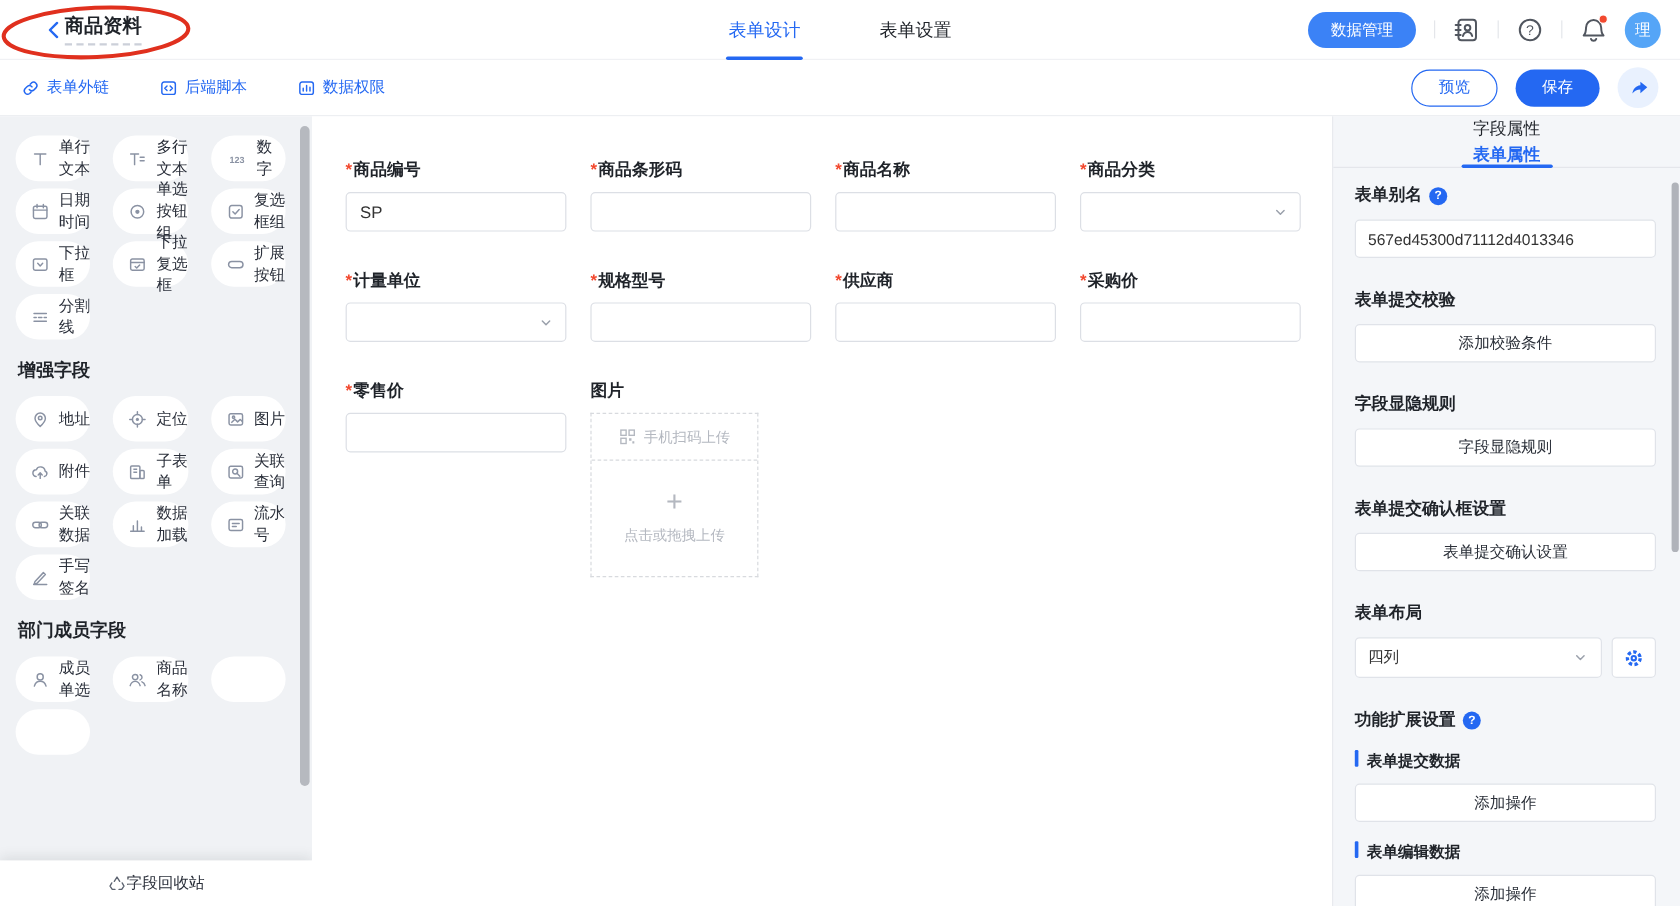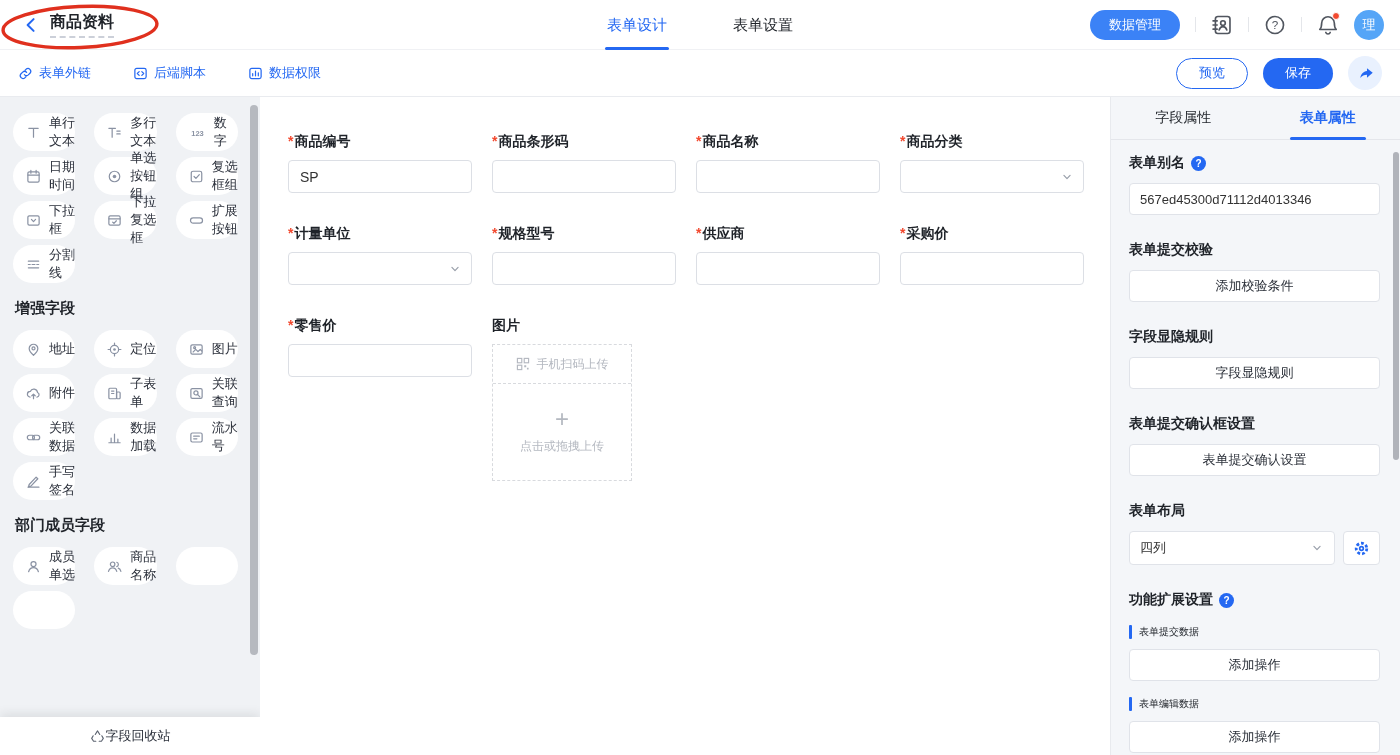--- a/index.html
+++ b/index.html
@@ -6,21 +6,21 @@
   html,body { width:1400px; height:755px; }
   body {
     font-family:"Liberation Sans","DejaVu Sans",sans-serif;
     color:#1f2329; background:#fff; overflow:hidden; position:relative;
   }
   svg { display:block; }
   .icn { display:inline-flex; align-items:center; justify-content:center; flex:0 0 auto; }
 
   
   .header { height:50px; display:flex; align-items:center; position:relative; background:#fff; border-bottom:1px solid #f0f1f4; }
-  .h-left { display:flex; align-items:center; gap:10px; padding-left:22px; position:relative; height:100%; }
+  .h-left { display:flex; align-items:center; padding-left:36px; position:relative; height:100%; }
   .back-btn { display:flex; align-items:center; cursor:pointer; }
   .title { font-size:16px; font-weight:bold; color:#1f2329; border-bottom:2px dashed #ccd0d9; padding-bottom:3px; }
   .annotation { position:absolute; left:0; top:0; width:170px; height:54px; pointer-events:none; }
   .h-tabs { position:absolute; left:50%; transform:translateX(-50%); top:0; height:50px; display:flex; gap:66px; }
   .h-tab { height:50px; display:flex; align-items:center; font-size:15px; cursor:pointer; position:relative; color:#1f2329; }
   .h-tab.active { color:#2468f2; }
   .h-tab.active::after { content:""; position:absolute; left:-2px; right:-2px; bottom:0; height:3px; background:#2468f2; border-radius:2px; }
   .h-right { margin-left:auto; display:flex; align-items:center; gap:15px; padding-right:16px; }
   .btn-green { background:#3b82f6; color:#fff; border:none; border-radius:16px; height:30px; padding:0 19px; font-size:13px; cursor:pointer; }
   .v-div { width:1px; height:15px; background:#e4e6ea; }
@@ -59,35 +59,35 @@
   input.ctl { outline:none; }
   .chev { position:absolute; right:9px; top:50%; transform:translateY(-50%); color:#9aa0ab; }
   .upload { width:140px; border:1px dashed #d8dade; background:#fff; color:#b4b8c0; font-size:12px; cursor:pointer; }
   .up-scan { height:39px; display:flex; align-items:center; justify-content:center; gap:7px; border-bottom:1px dashed #d8dade; }
   .up-scan .icn { color:#b4b8c0; }
   .up-drop { height:96px; display:flex; flex-direction:column; align-items:center; justify-content:center; gap:9px; }
   .plus { font-size:24px; line-height:20px; color:#b4b8c0; font-weight:300; }
 
   
   .panel { width:290px; flex:0 0 290px; background:#f4f6f9; border-left:1px solid #e8eaee; position:relative; overflow:hidden; }
-  .p-tabs { height:43px; display:flex; border-bottom:1px solid #e4e6eb; }
+  .p-tabs { height:43px; display:flex; border-bottom:1px solid #e4e6eb;flex-direction:column; }
   .p-tab { flex:1; display:flex; align-items:center; justify-content:center; font-size:14px; color:#1f2329; position:relative; cursor:pointer; }
   .p-tab.active { color:#2468f2; font-weight:bold; }
   .p-tab.active::after { content:""; position:absolute; bottom:-1px; left:50%; transform:translateX(-50%); width:76px; height:3px; background:#2468f2; border-radius:2px; }
   .p-body { padding:14px 20px 0 18px; }
   .p-heading { font-size:14px; font-weight:bold; display:flex; align-items:center; gap:6px; margin-bottom:11px; }
   .p-section { margin-top:26px; }
   .p-input { width:100%; height:32px; background:#fff; border:1px solid #e0e3e9; border-radius:4px; padding:0 10px; font-size:13px; color:#333; font-family:inherit; outline:none; }
   .p-btn { width:100%; height:32px; background:#fff; border:1px solid #e0e3e9; border-radius:4px; font-size:13px; color:#2a2f38; cursor:pointer; font-family:inherit; }
   .q-circle { width:15px; height:15px; border-radius:50%; background:#2468f2; color:#fff; font-size:10px; font-weight:bold; display:inline-flex; align-items:center; justify-content:center; }
   .layout-row { display:flex; gap:8px; }
   .p-select { flex:1; height:34px; background:#fff; border:1px solid #e0e3e9; border-radius:4px; display:flex; align-items:center; justify-content:space-between; padding:0 10px; font-size:13px; color:#333; cursor:pointer; }
   .p-select .icn { color:#9aa0ab; }
   .gear-btn { width:37px; height:34px; background:#fff; border:1px solid #e0e3e9; border-radius:4px; display:flex; align-items:center; justify-content:center; cursor:pointer; }
-  .ext-title { display:flex; align-items:flex-start; gap:7px; font-size:10px; font-weight:normal; margin:16px 0 10px; }
+  .ext-title { display:flex; align-items:flex-start; gap:7px; font-size:13px; font-weight:bold; margin:16px 0 10px; }
   .blue-bar { width:3px; height:14px; background:#2468f2; border-radius:1px; }
   .p-scrollbar { position:absolute; right:1px; top:55px; width:6px; height:308px; background:#b0b3ba; border-radius:3px; cursor:pointer; }
 </style>
 </head>
 <body>
 
 <div class="header">
   <div class="h-left">
     <span class="back-btn">
       <span class="icn">

